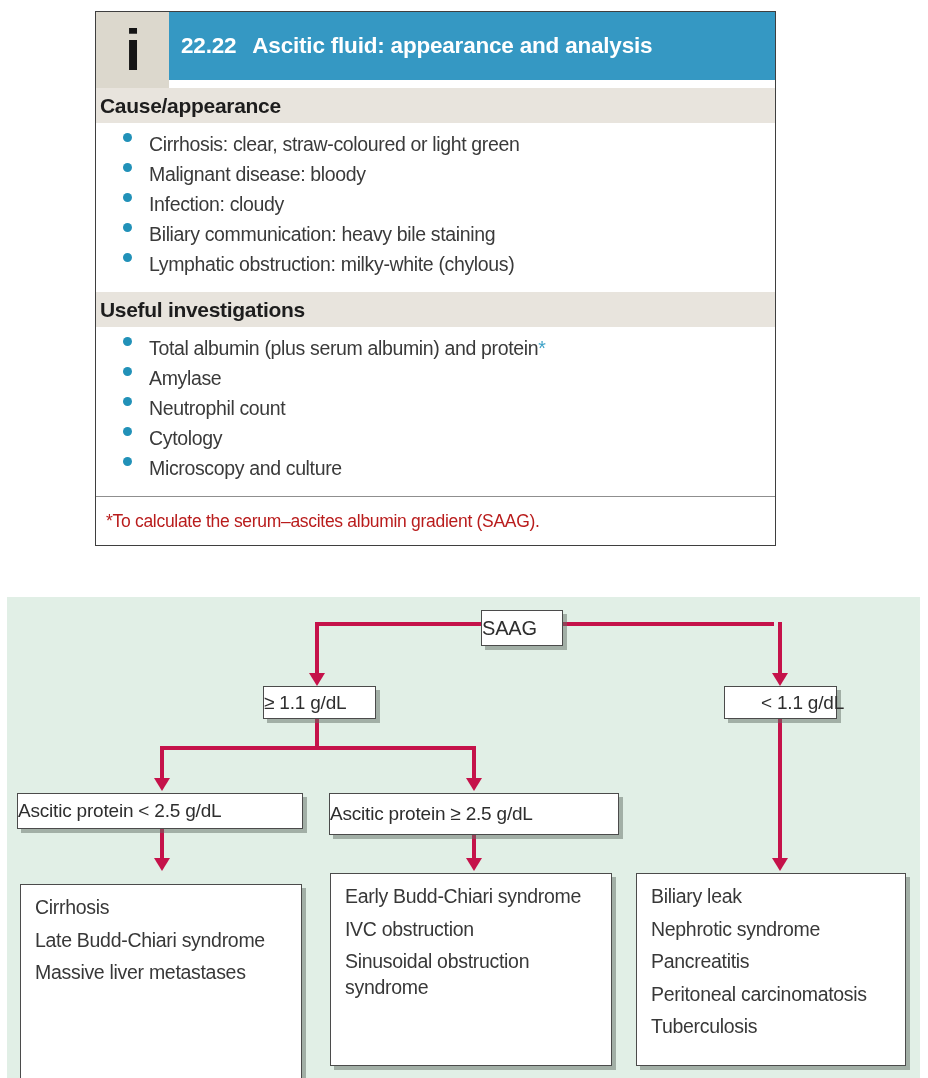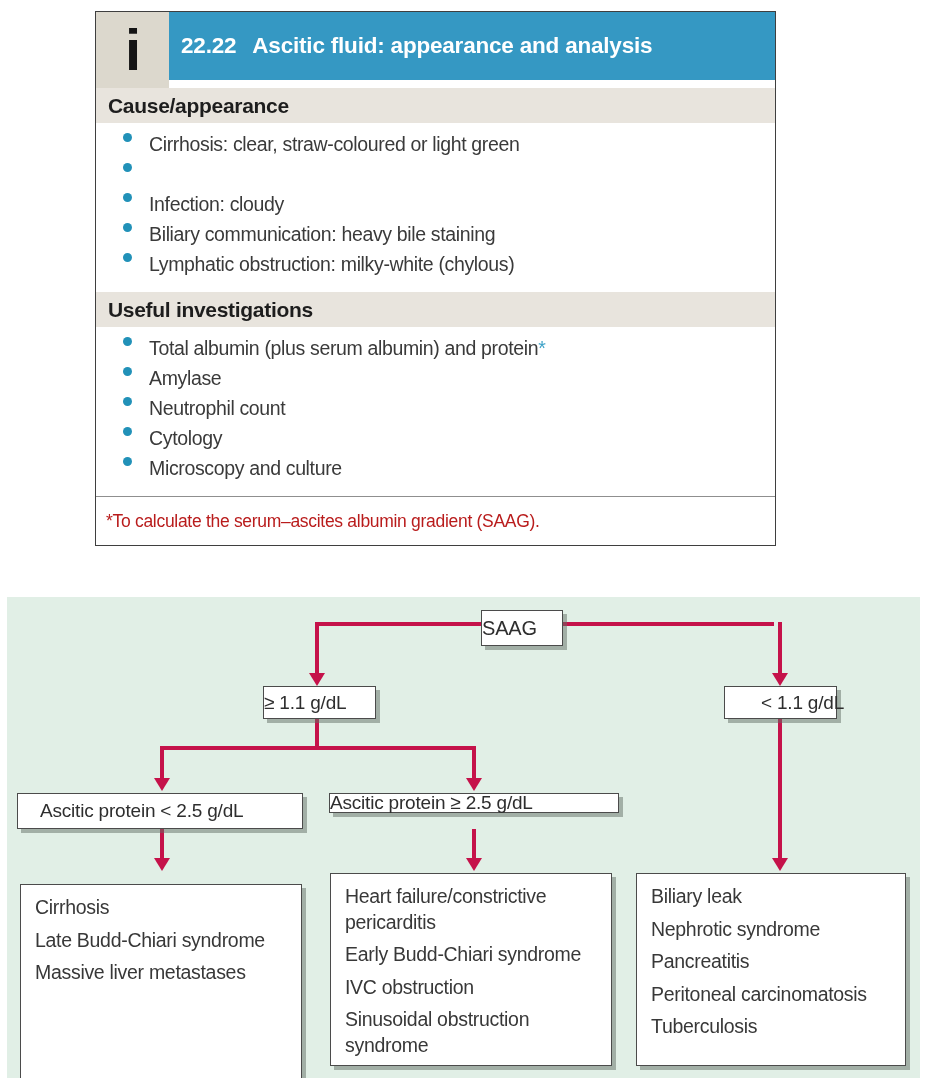--- a/index.html
+++ b/index.html
@@ -23,21 +23,21 @@
   }
   .info-title-bar {
     position: absolute; left: 73px; right: 0; top: 0; height: 68px;
     background: #3598c3; display: flex; align-items: center; padding-left: 12px;
     color: #ffffff; font-weight: bold; font-size: 22.5px; letter-spacing: -0.2px;
   }
   .info-title-bar .code { margin-right: 16px; }
 
   .band {
     height: 35px; background: #e8e4dd; display: flex; align-items: center;
-    padding-left: 12px; font-weight: bold; font-size: 21px; color: #1d1d1d;
+    padding-left: 4px; font-weight: bold; font-size: 21px; color: #1d1d1d;
     letter-spacing: -0.3px;
   }
   .bullets { list-style: none; margin: 0; padding: 10px 0 9px 0; }
   .bullets li {
     display: flex; align-items: flex-start; height: 30px;
     font-size: 19.5px; color: #3a3a3a; letter-spacing: -0.35px; white-space: nowrap;
   }
   .dot {
     width: 9px; height: 9px; border-radius: 50%; background: #2191b8;
     margin: 0 17px 0 27px; flex: none;
@@ -93,20 +93,21 @@
     <div class="band">
       <span>Cause/appearance</span>
     </div>
     <ul class="bullets">
       <li>
           <span class="dot"></span>
           <span>Cirrhosis: clear, straw-coloured or light green</span>
         </li>
       <li>
           <span class="dot"></span>
+          <span>Malignant disease: bloody</span>
         </li>
       <li>
           <span class="dot"></span>
           <span>Infection: cloudy</span>
         </li>
       <li>
           <span class="dot"></span>
           <span>Biliary communication: heavy bile staining</span>
         </li>
       <li>
@@ -166,41 +167,40 @@
       <span>&lt; 1.1 g/dL</span>
     </div>
 
     <div class="fc-line" style="left:308px; top:122px; width:4px; height:29px;"></div>
     <div class="fc-line" style="left:153px; top:149px; width:316px; height:4px;"></div>
     <div class="fc-line" style="left:153px; top:149px; width:4px; height:33px;"></div>
     <div class="fc-line" style="left:465px; top:149px; width:4px; height:33px;"></div>
     <div class="fc-arrow" style="left:147px; top:181px;"></div>
     <div class="fc-arrow" style="left:459px; top:181px;"></div>
 
-    <div class="fc-node" style="left:10px; top:196px; width:286px; height:36px;padding-left:22px;">
+    <div class="fc-node" style="left:10px; top:196px; width:286px; height:36px;">
       <span>Ascitic protein &lt; 2.5 g/dL</span>
     </div>
-    <div class="fc-node" style="left:322px; top:196px; width:290px; height:20px;">
+    <div class="fc-node" style="left:322px; top:196px; width:290px; height:42px;">
       <span>Ascitic protein ≥ 2.5 g/dL</span>
     </div>
 
     <div class="fc-line" style="left:153px; top:232px; width:4px; height:31px;"></div>
     <div class="fc-line" style="left:465px; top:232px; width:4px; height:31px;"></div>
     <div class="fc-line" style="left:771px; top:122px; width:4px; height:141px;"></div>
     <div class="fc-arrow" style="left:147px; top:261px;"></div>
     <div class="fc-arrow" style="left:459px; top:261px;"></div>
     <div class="fc-arrow" style="left:765px; top:261px;"></div>
 
     <div class="fc-out" style="left:13px; top:287px; width:282px; height:240px;">
       <p>Cirrhosis</p>
       <p>Late Budd-Chiari syndrome</p>
       <p>Massive liver metastases</p>
     </div>
     <div class="fc-out" style="left:323px; top:276px; width:282px; height:193px;">
-      <p>Heart failure/constrictive pericarditis</p>
       <p>Early Budd-Chiari syndrome</p>
       <p>IVC obstruction</p>
       <p>Sinusoidal obstruction syndrome</p>
     </div>
     <div class="fc-out" style="left:629px; top:276px; width:270px; height:193px;">
       <p>Biliary leak</p>
       <p>Nephrotic syndrome</p>
       <p>Pancreatitis</p>
       <p>Peritoneal carcinomatosis</p>
       <p>Tuberculosis</p>

